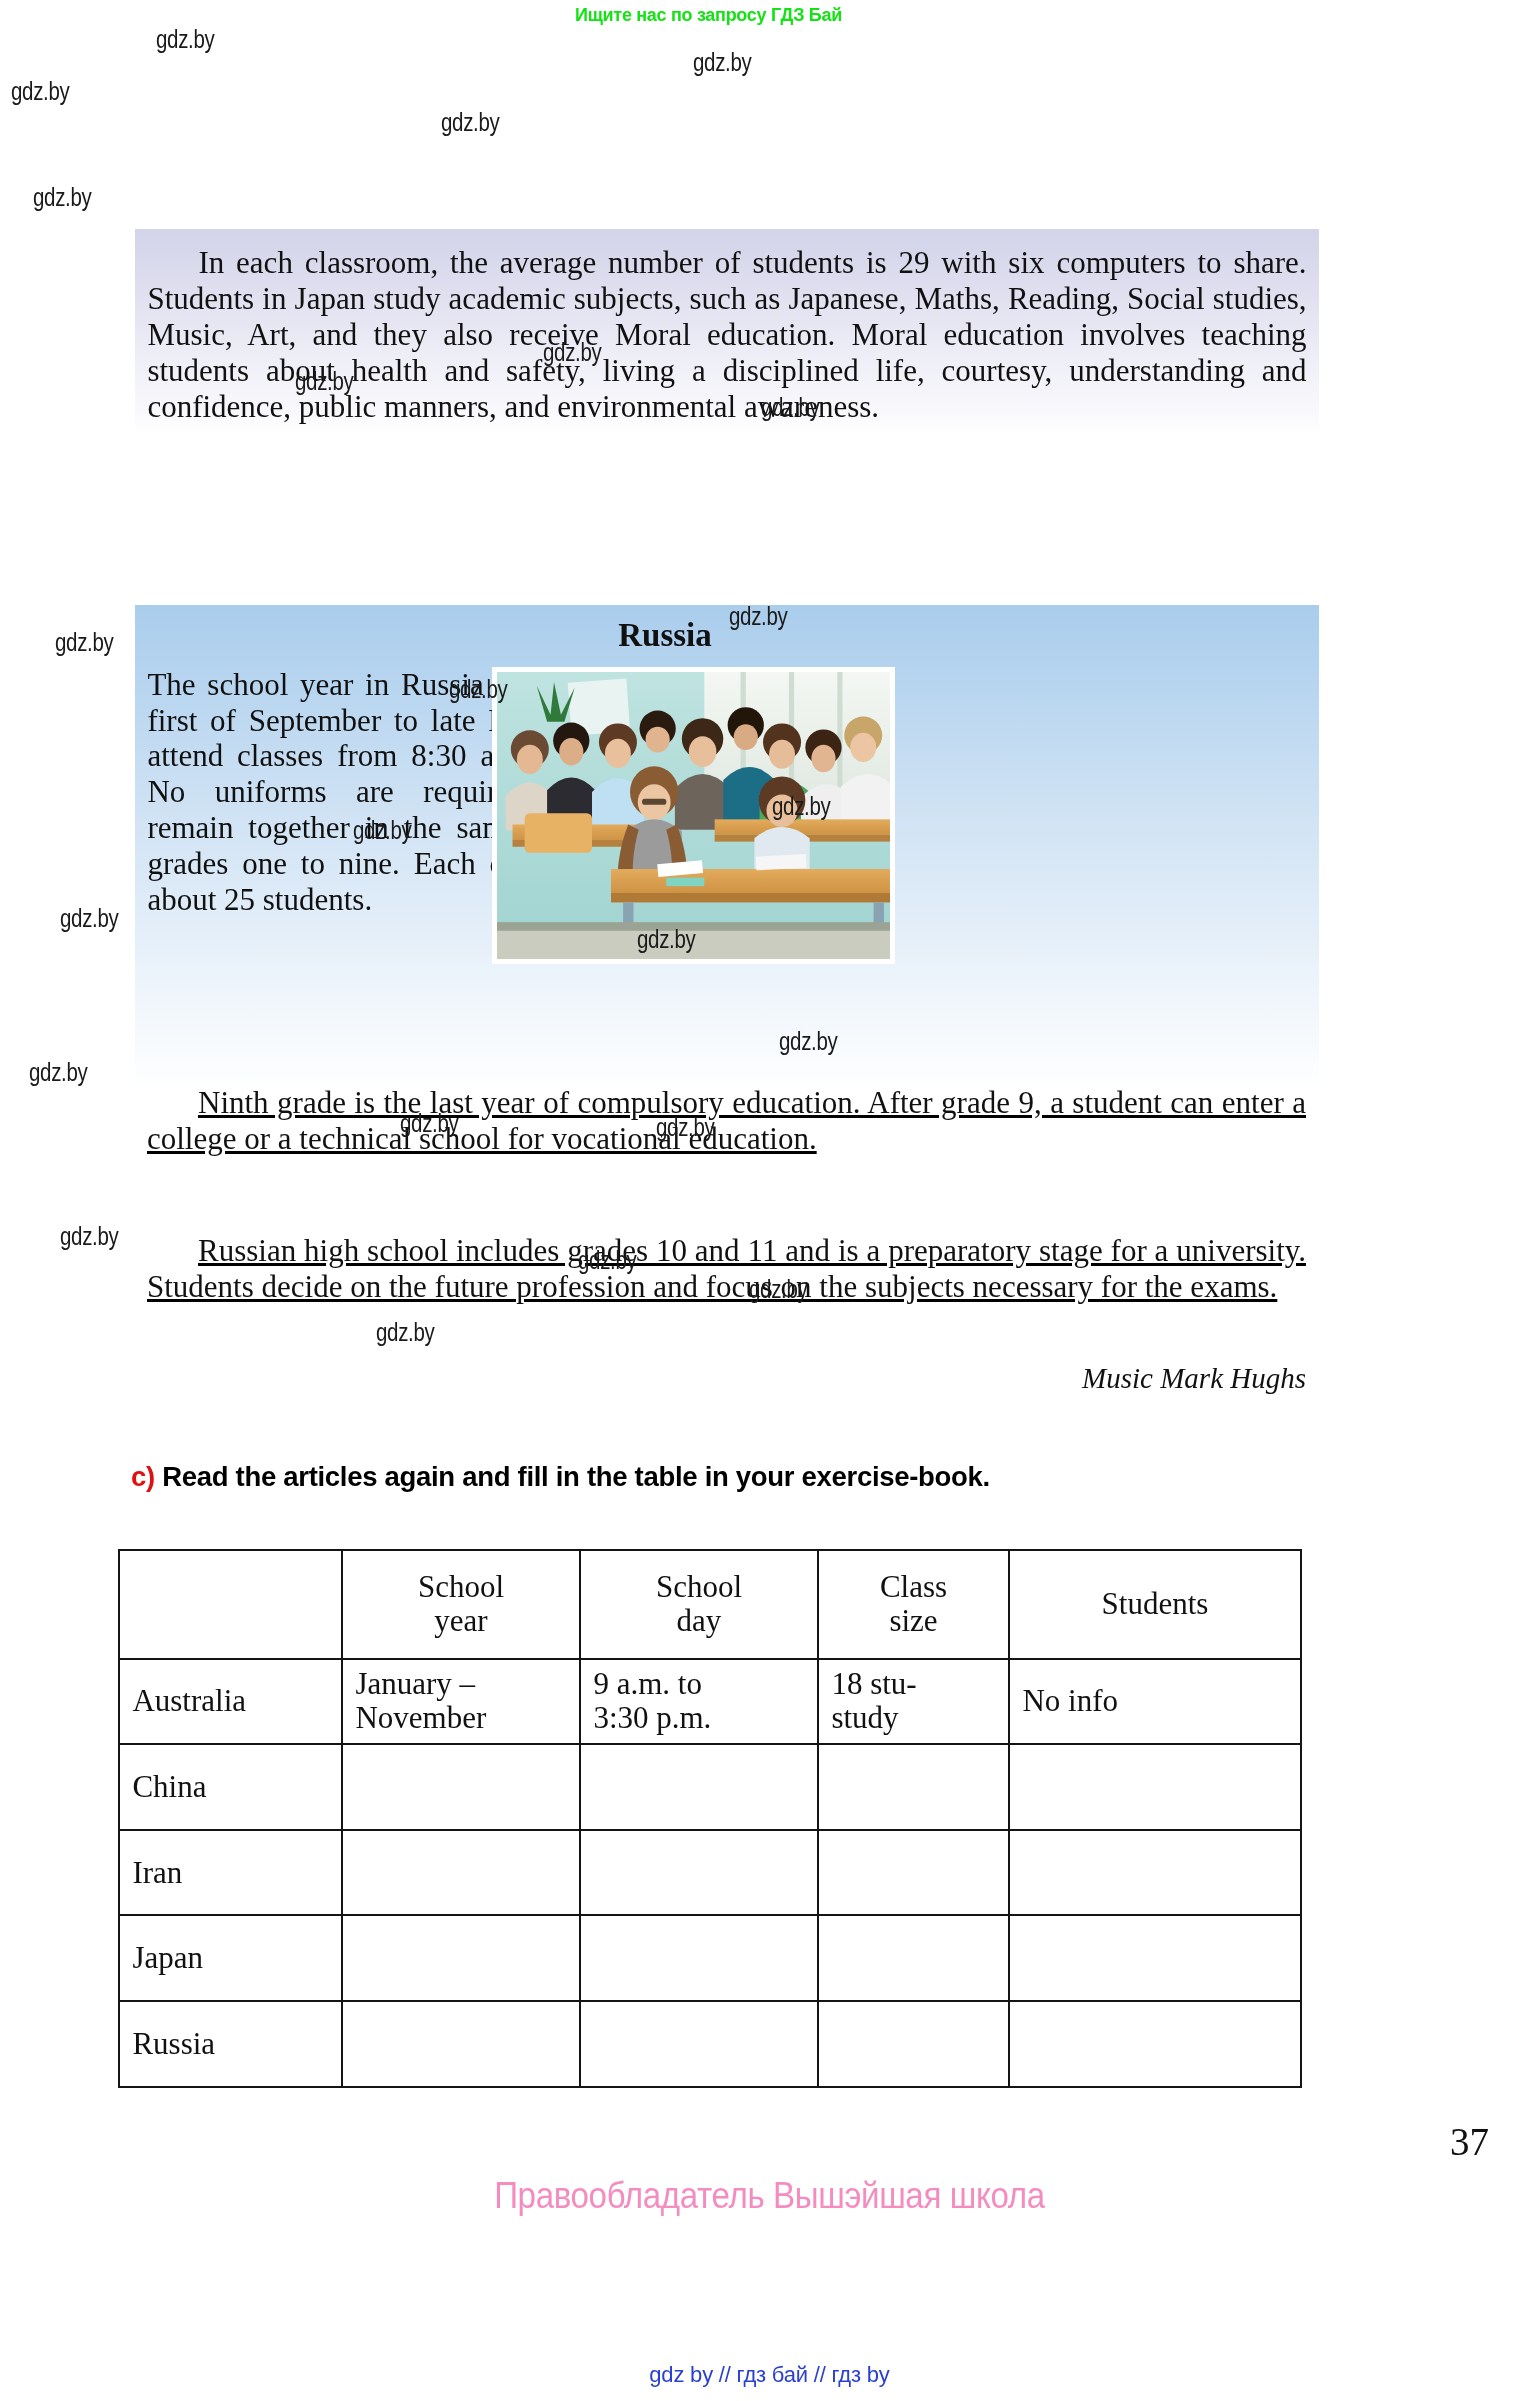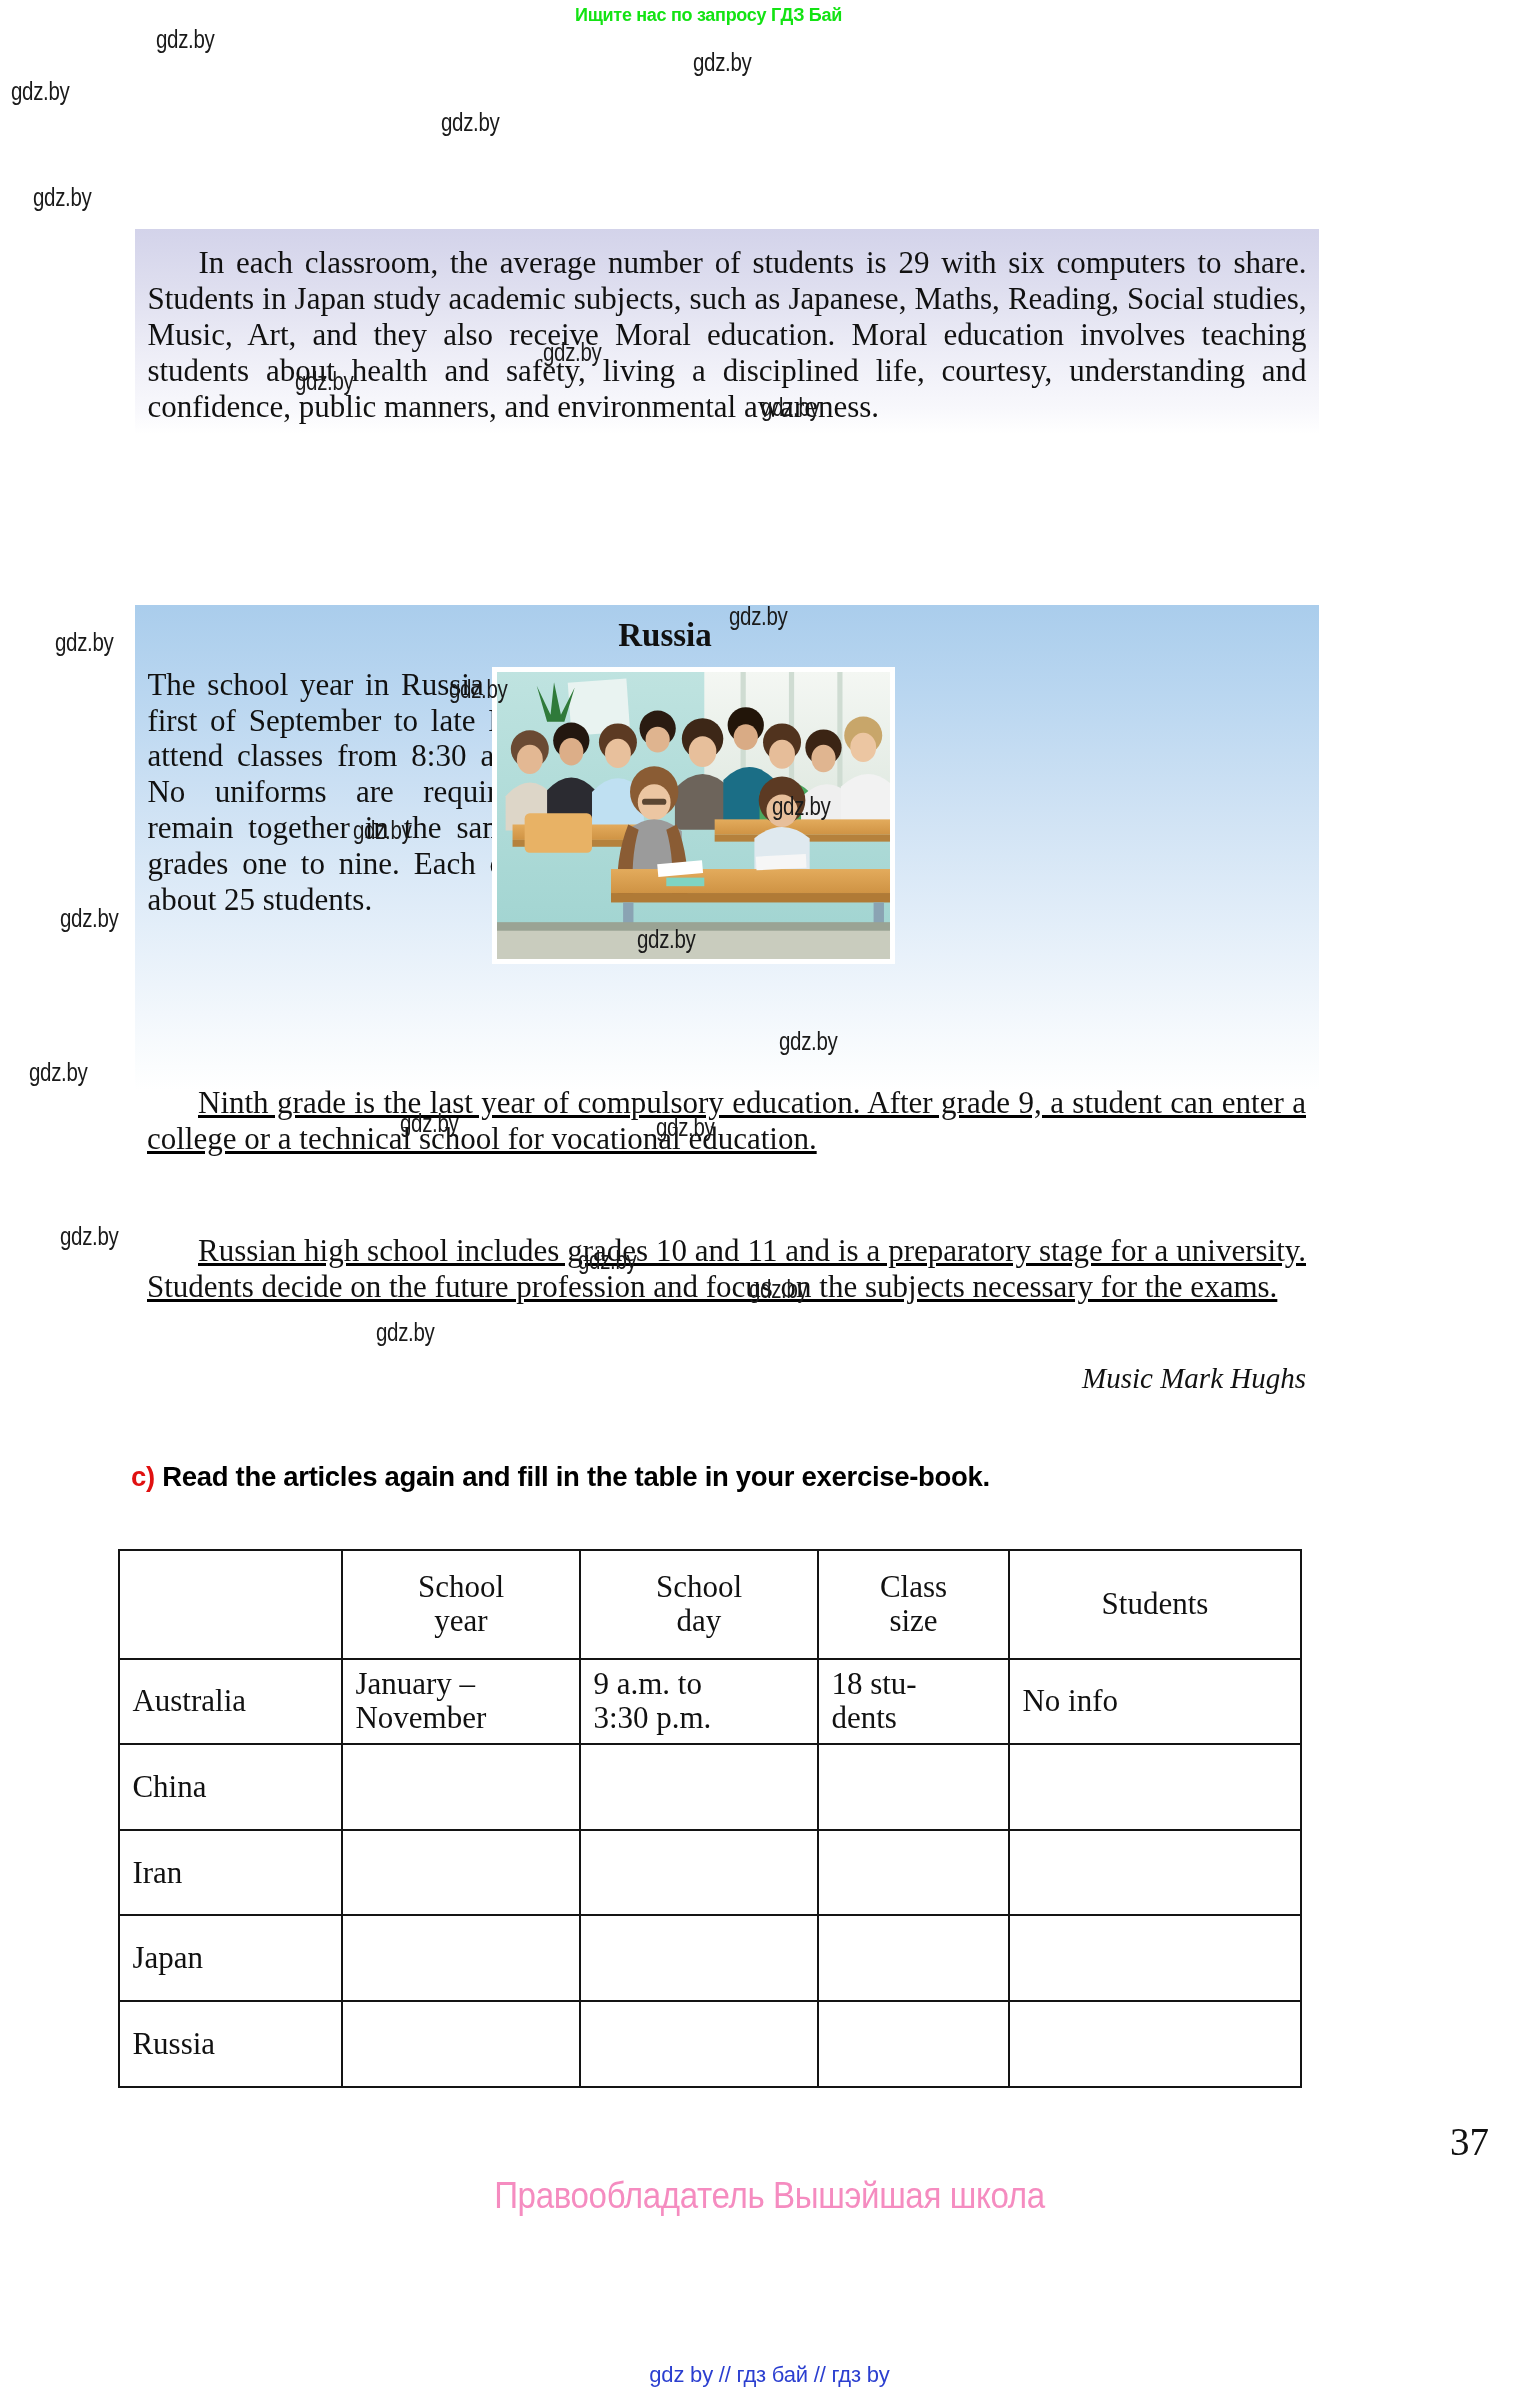--- a/index.html
+++ b/index.html
@@ -391,21 +391,21 @@
       <th>
         <span>Students</span>
       </th>
     </tr>
   </thead>
   <tbody id="table-body">
       <tr>
         <td class="country">Australia</td>
         <td class="datacell"><span>January –</span><br><span>November</span></td>
         <td class="datacell"><span>9 a.m. to</span><br><span>3:30 p.m.</span></td>
-        <td class="datacell"><span>18 stu-</span><br><span>dents</span></td>
+        <td class="datacell"><span>18 stu-</span><br><span>study</span></td>
         <td class="datacell"><span>No info</span></td>
       </tr>
       <tr>
         <td class="country">China</td>
         <td class="datacell"></td>
         <td class="datacell"></td>
         <td class="datacell"></td>
         <td class="datacell"></td>
       </tr>
       <tr>

